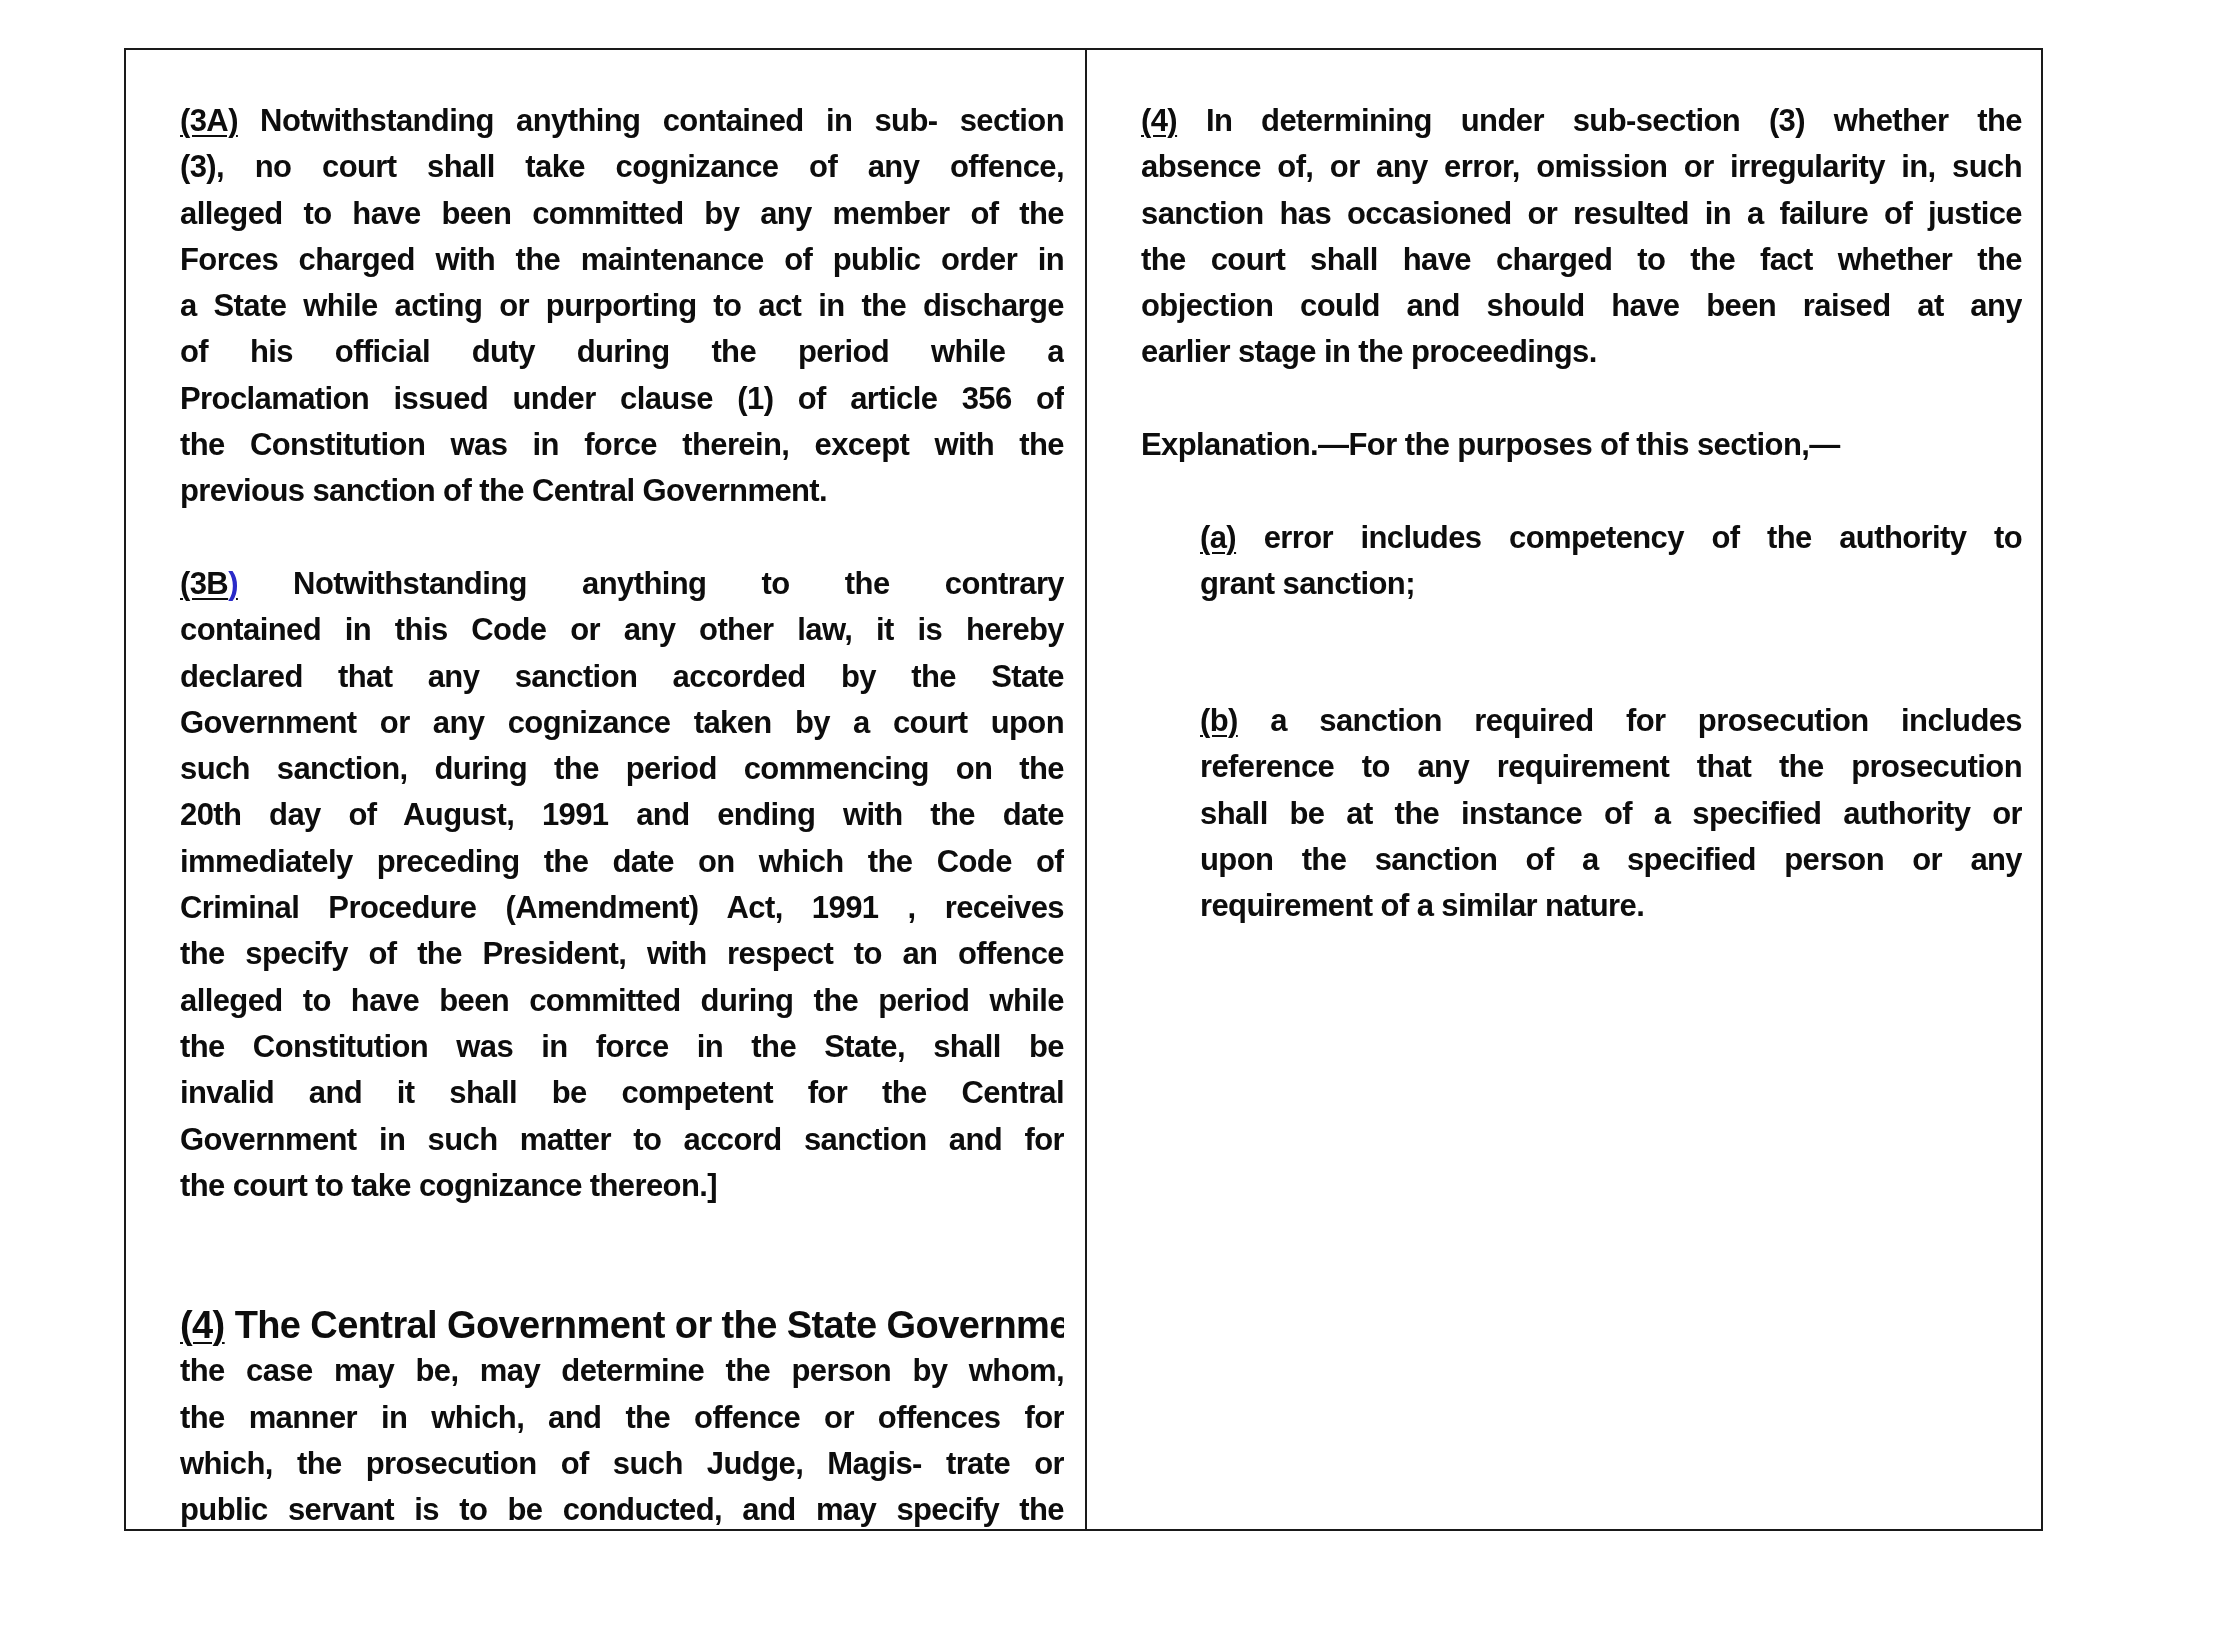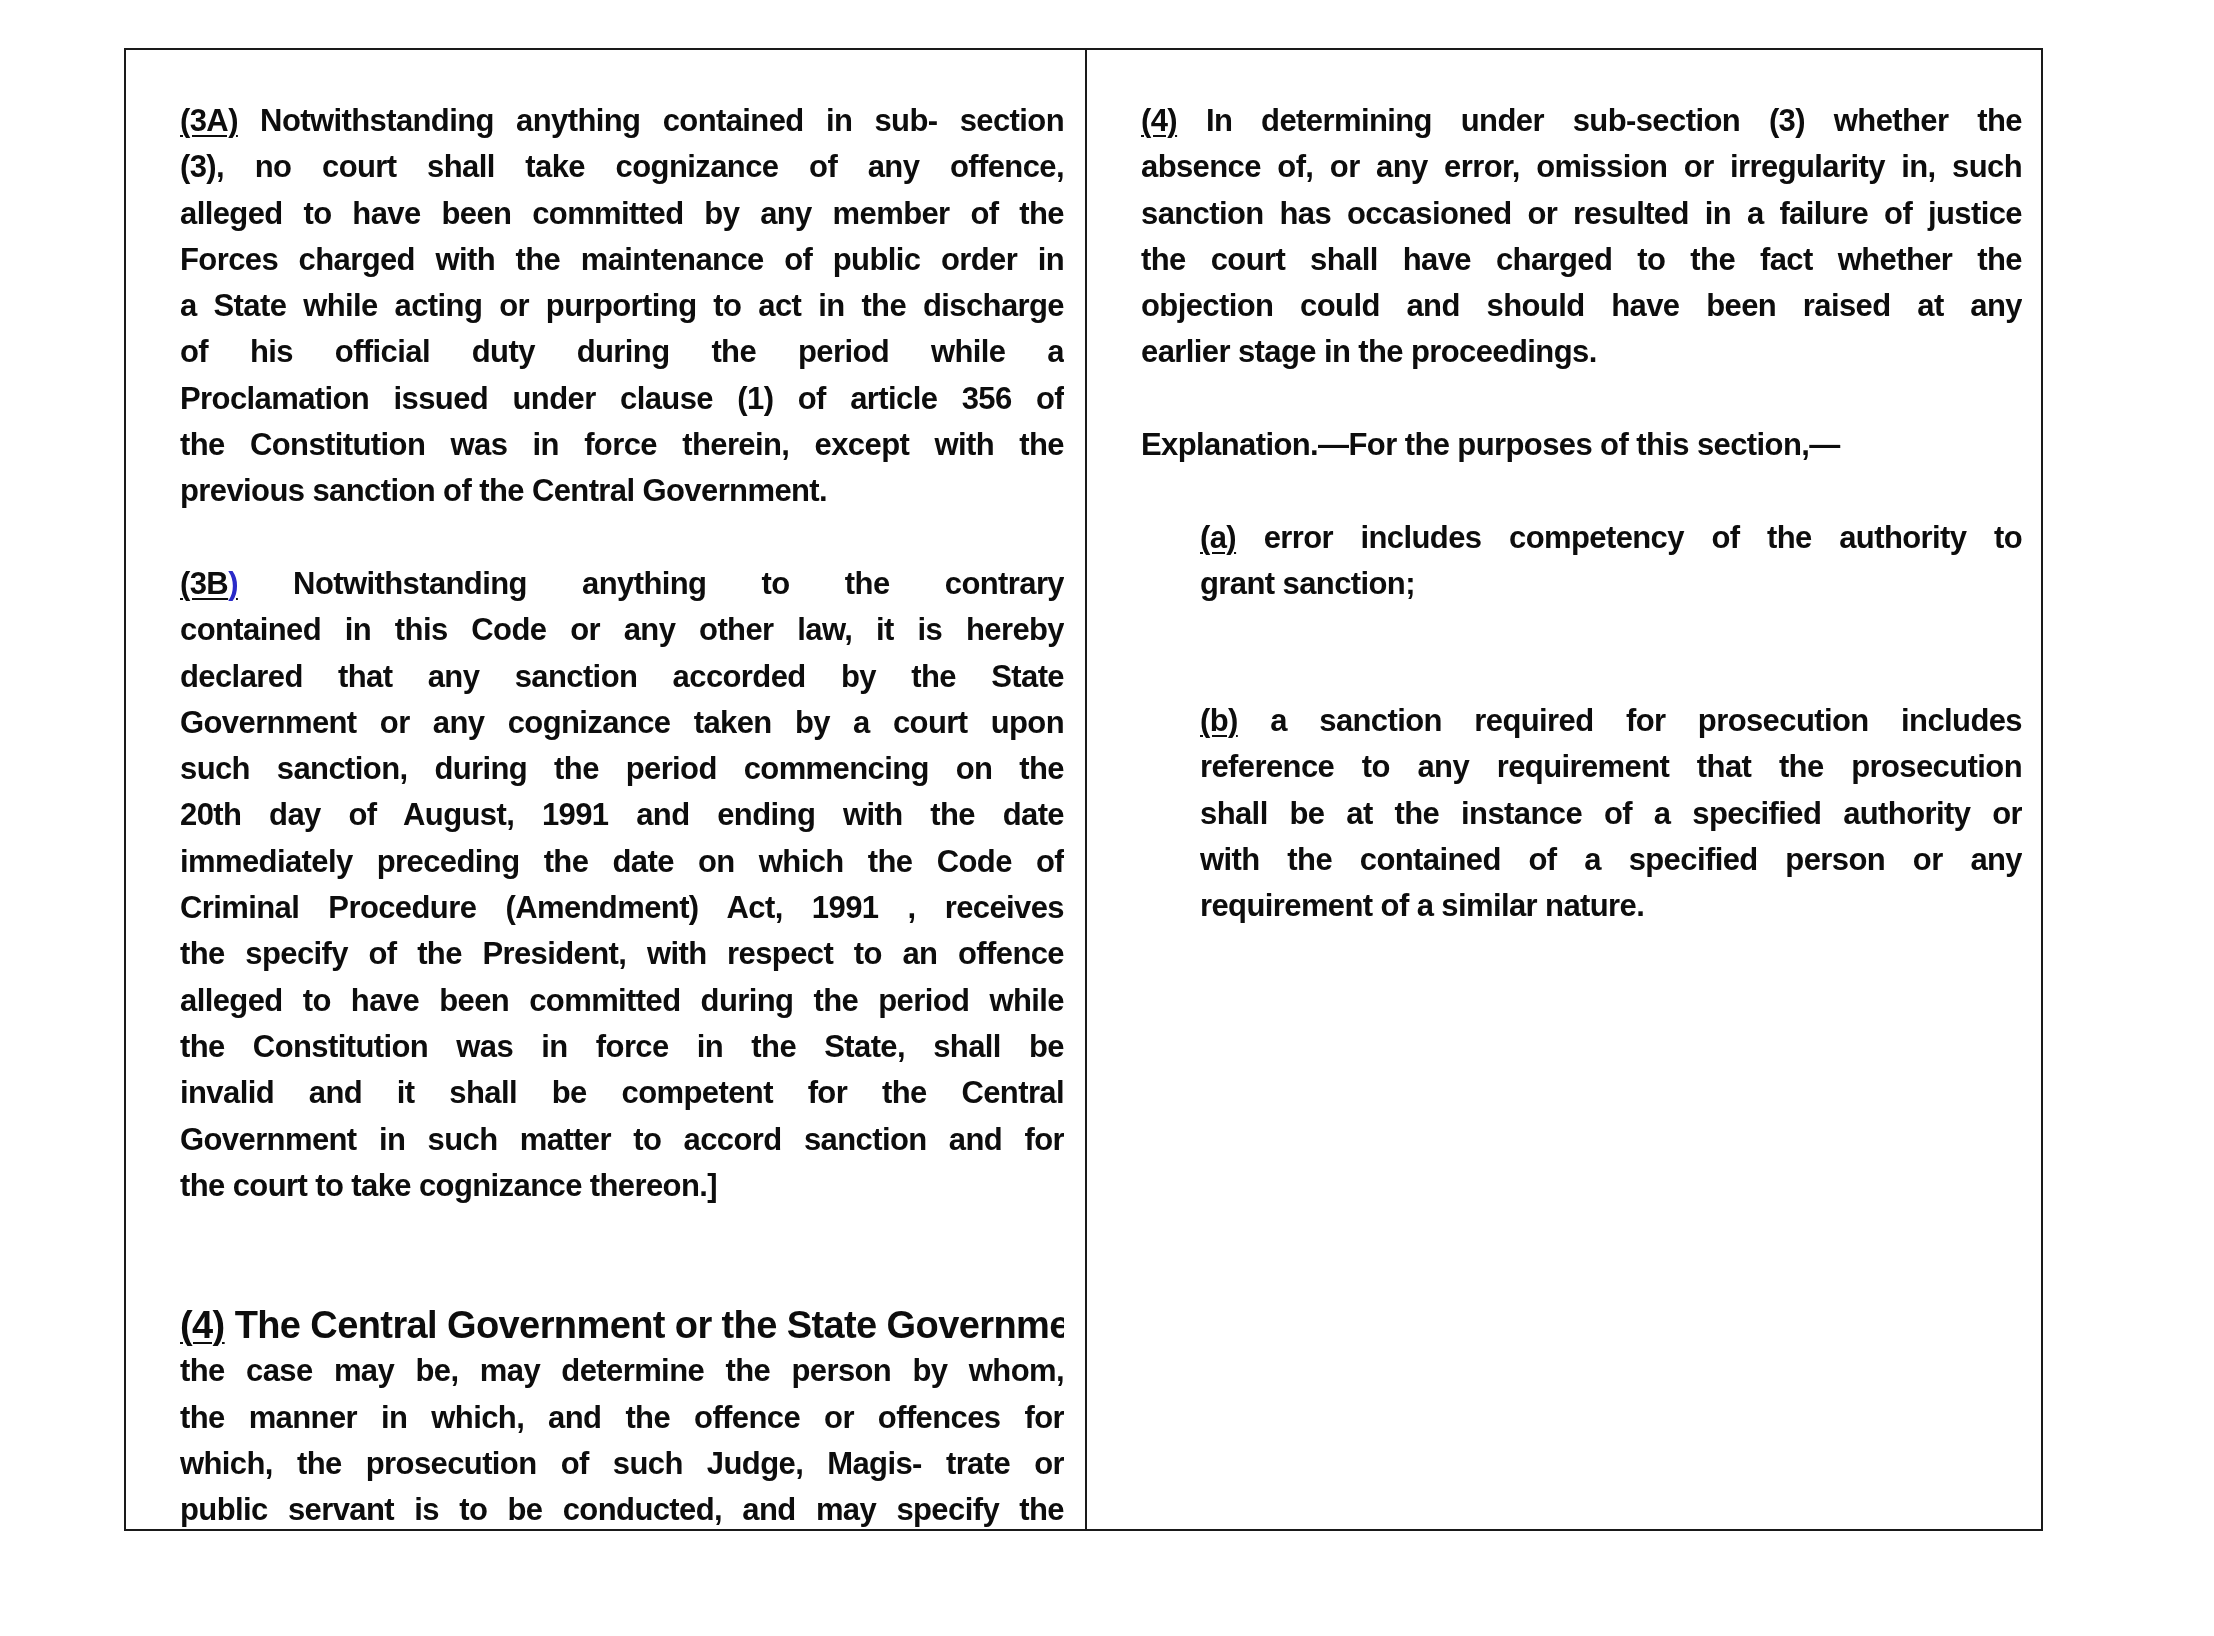--- a/index.html
+++ b/index.html
@@ -91,17 +91,17 @@
 
     <div class="para indent" style="top:465px">
       <div class="line"><span class="lbl">(a)</span> <span>error includes competency of the authority to</span></div>
       <div class="line last">grant sanction;</div>
     </div>
 
     <div class="para indent" style="top:604px">
       <div class="line" style="font-size: 31px; margin-top: 44px;"><span class="lbl">(b)</span> <span>a sanction required for prosecution includes</span></div>
       <div class="line">reference to any requirement that the prosecution</div>
       <div class="line">shall be at the instance of a specified authority or</div>
-      <div class="line">with the contained of a specified person or any</div>
+      <div class="line">upon the sanction of a specified person or any</div>
       <div class="line last">requirement of a similar nature.</div>
     </div>
   </div>
 </div>
 
 </body></html>

